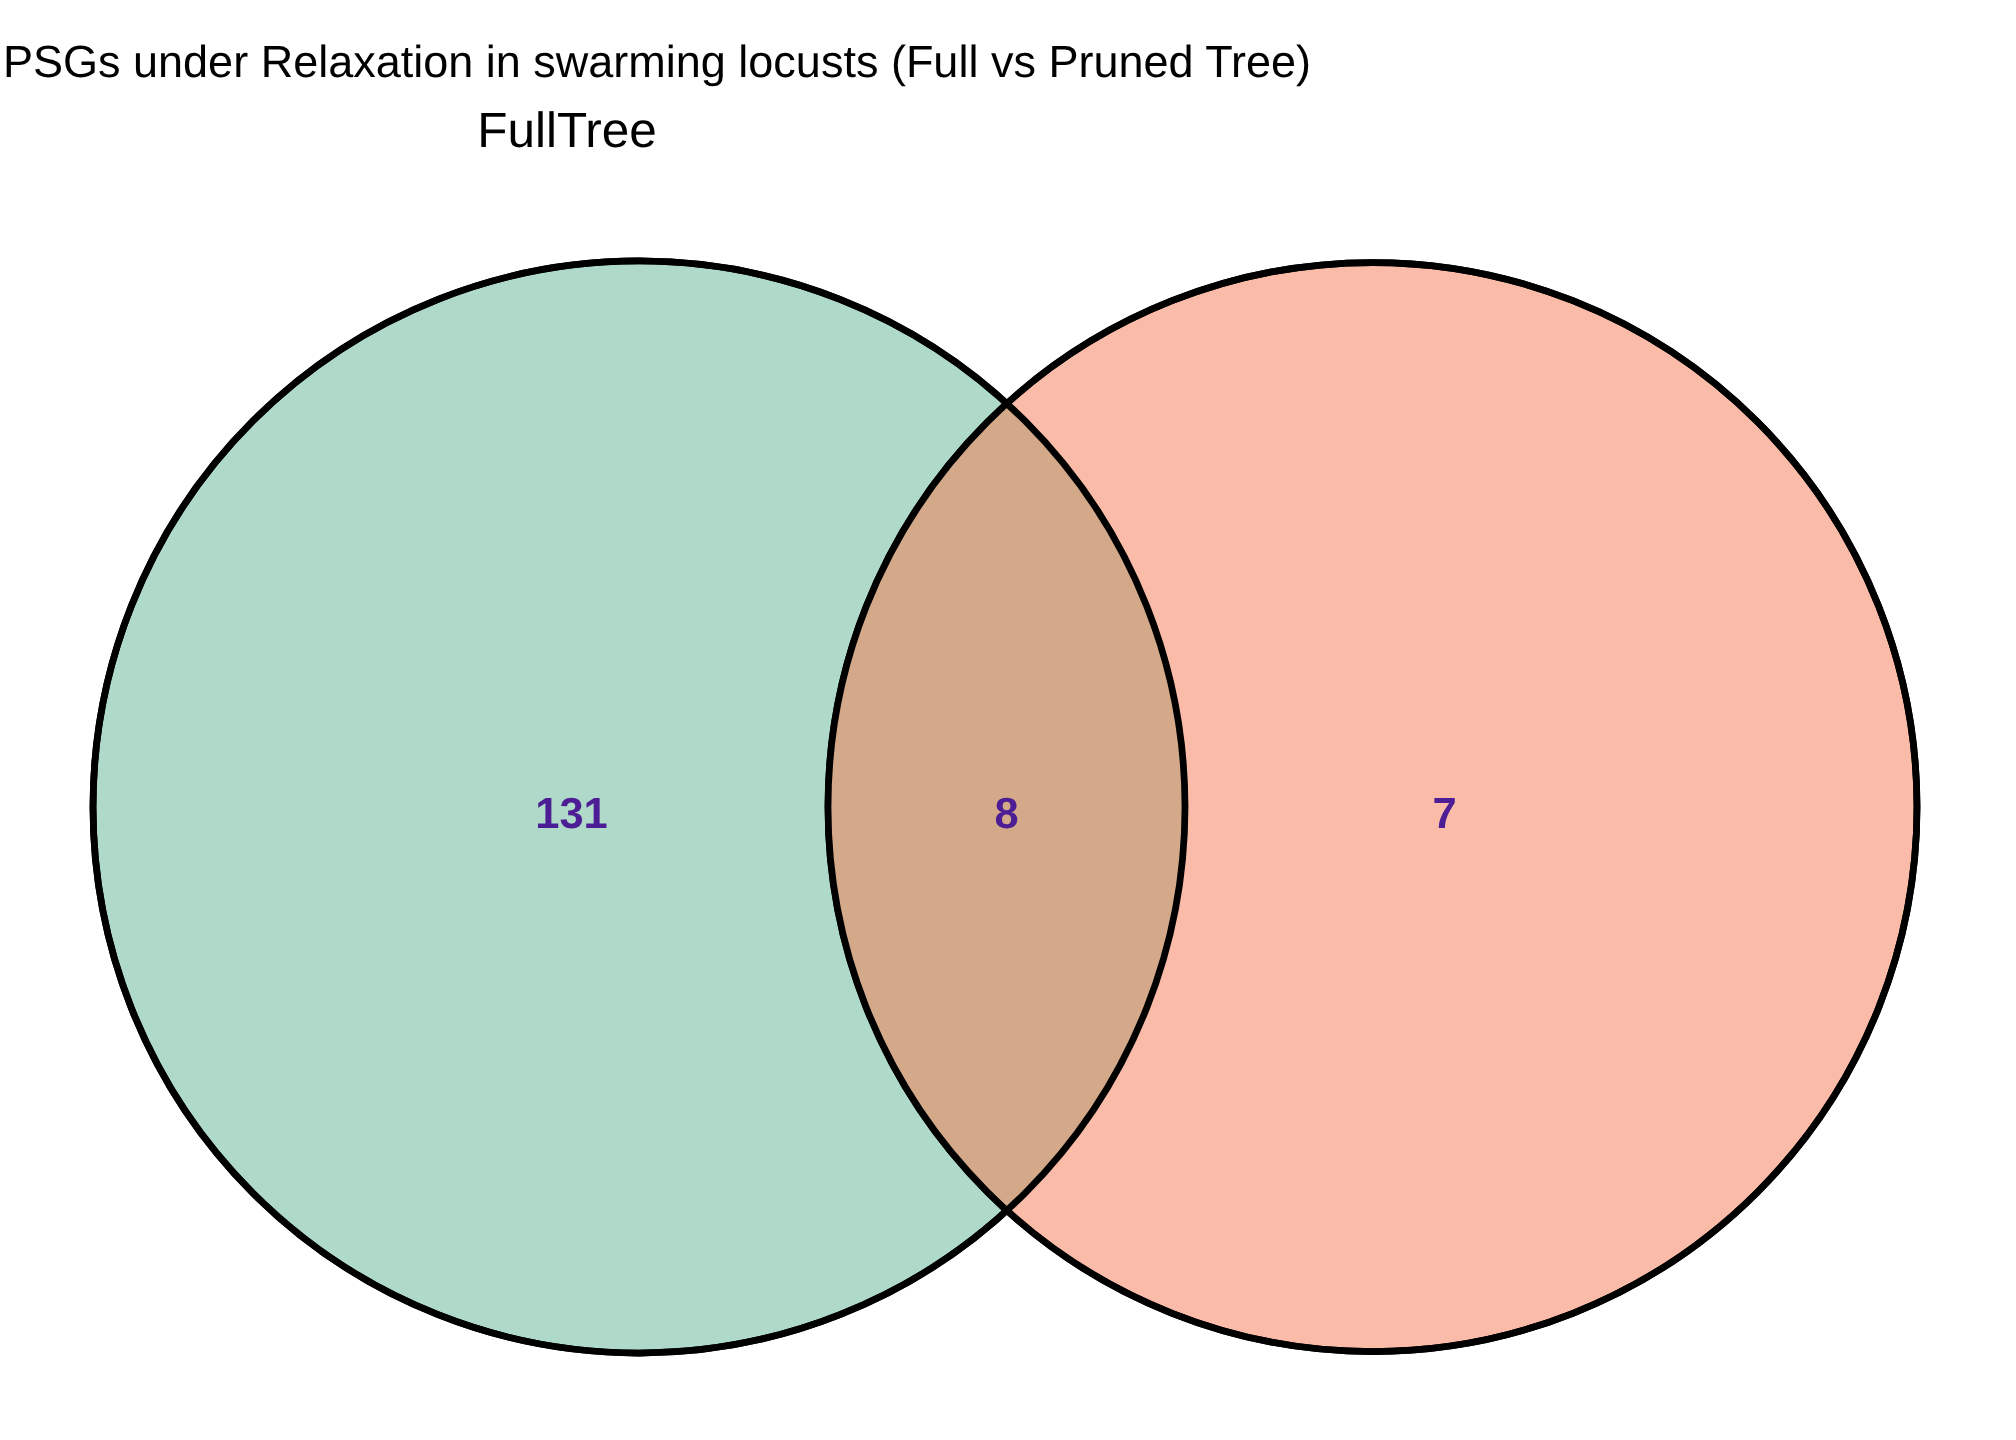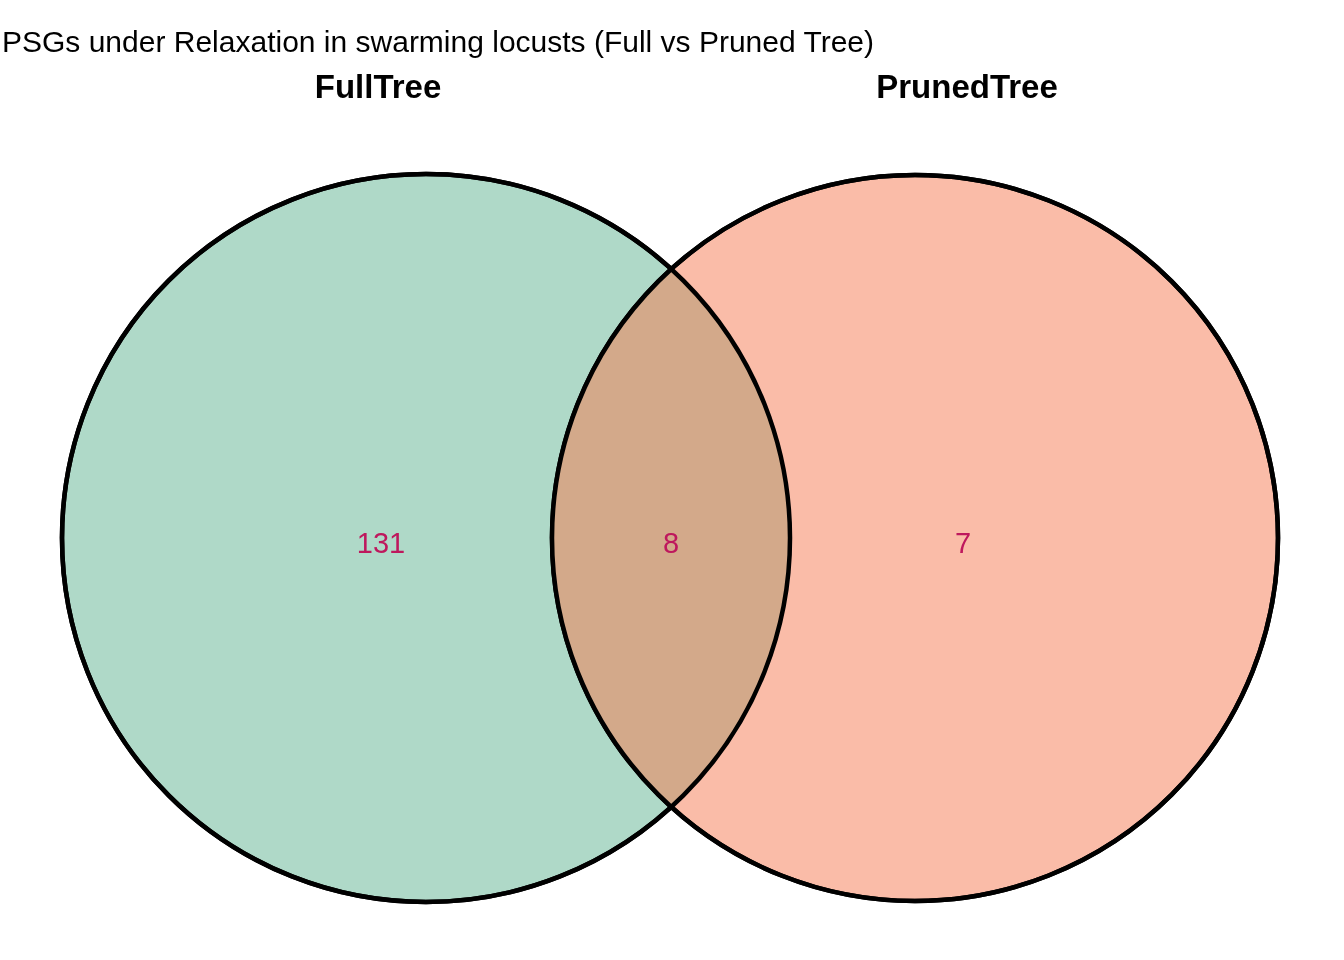--- a/index.html
+++ b/index.html
@@ -28,60 +28,59 @@
     font-weight: 400;
     letter-spacing: 0px;
     white-space: nowrap;
     color: #000000;
   }
   .set-label {
     position: absolute;
     top: 68px;
     font-size: 33px;
     line-height: 38px;
-    font-weight: 700;
+    font-weight: 400;
     white-space: nowrap;
     text-align: center;
     color: #000000;
     transform: translateX(-50%);
   }
   #set-label-left  { left: 378px; }
   #set-label-right { left: 967px; }
 
   #venn-canvas {
     position: absolute;
     left: 0;
     top: 0;
     width: 1344px;
     height: 960px;
   }
   .venn-count {
     position: absolute;
     font-size: 29px;
     line-height: 32px;
-    font-weight: 400;
-    color: #be185d;
+    font-weight: 700;
+    color: #4c1d95;
     white-space: nowrap;
     transform: translate(-50%, -50%);
     text-align: right;
   }
   #count-left-only  { left: 381px; top: 543px; }
   #count-intersect  { left: 671px; top: 543px; }
   #count-right-only { left: 963px; top: 543px; }
 </style>
 </head>
 <body style="background: rgb(255, 255, 255);">
 
 <div id="venn-page" style="background: rgb(255, 255, 255);">
 
   <div class="plot-title">PSGs under Relaxation in swarming locusts (Full vs Pruned Tree)</div>
 
   <div class="set-label" id="set-label-left">FullTree</div>
 
-  <div class="set-label" id="set-label-right">PrunedTree</div>
 
   <svg id="venn-canvas" viewBox="0 0 1344 960" width="1344" height="960">
     <defs>
       <clipPath id="clip-left-circle">
         <circle cx="426" cy="538" r="364"></circle>
       </clipPath>
     </defs>
 
     <circle id="venn-circle-left" cx="426" cy="538" r="364" stroke="#000000" stroke-width="4.5" fill="#AFD9C8"></circle>
 

